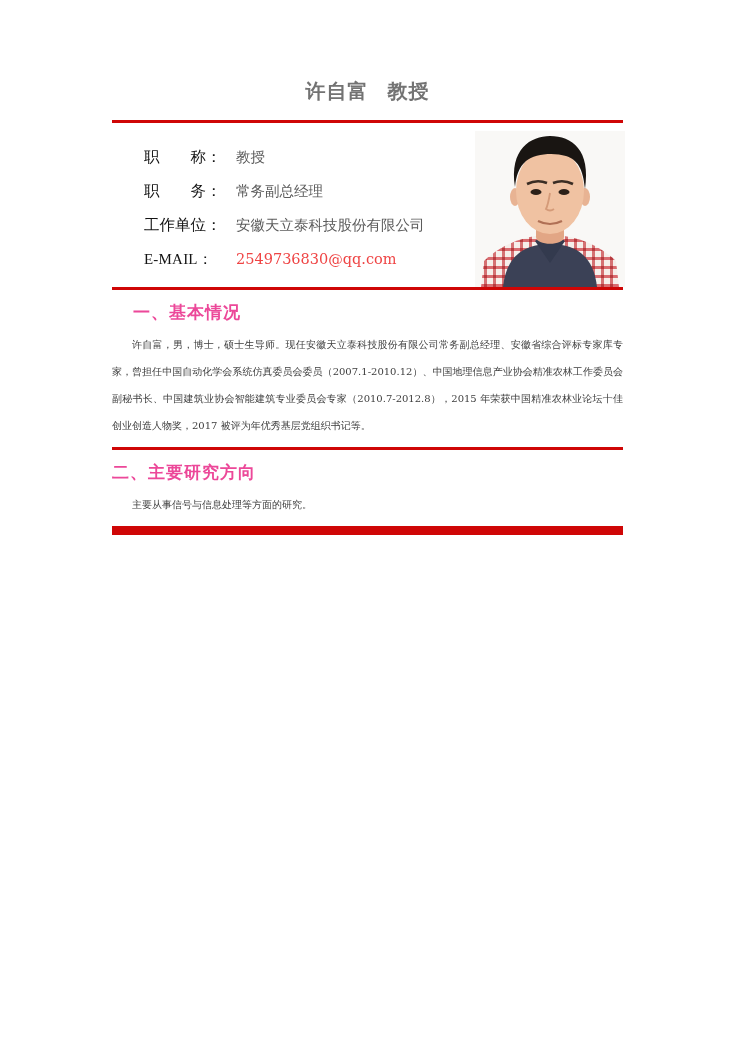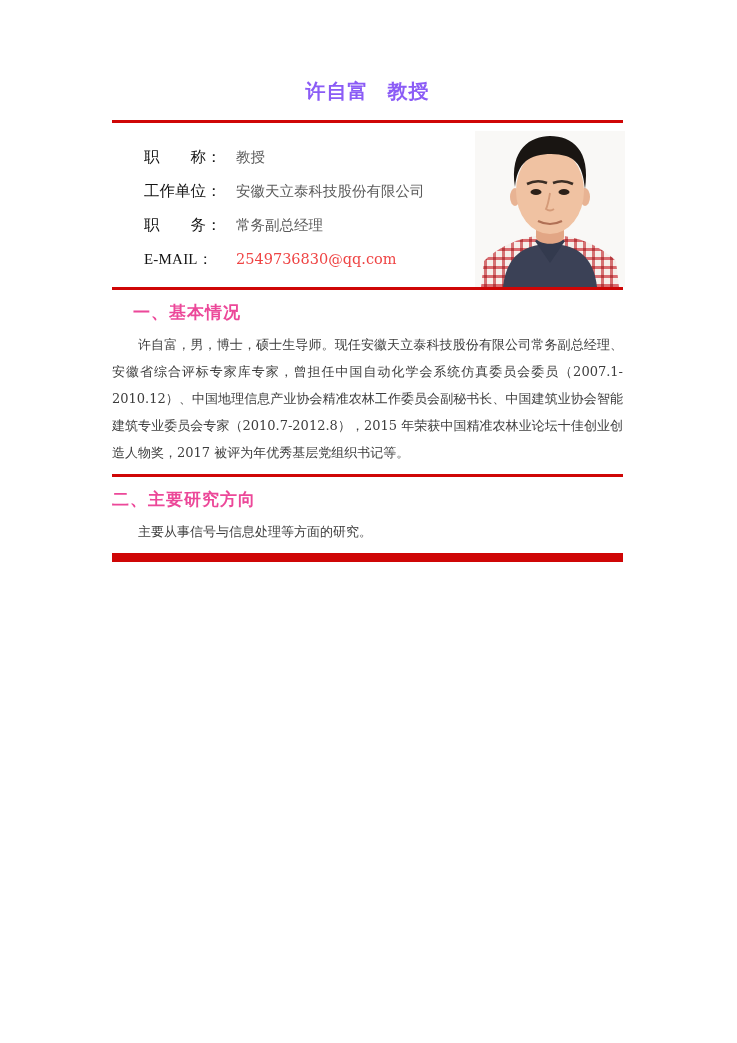--- a/index.html
+++ b/index.html
@@ -5,21 +5,21 @@
   html,body{margin:0;padding:0;}
   body{
     width:737px;height:1043px;background:#ffffff;overflow:hidden;
     font-family:"DejaVu Serif","Liberation Serif",serif;
     -webkit-font-smoothing:antialiased;
   }
   .page{width:737px;height:1043px;background:#ffffff;box-sizing:border-box;padding-top:78px;}
   .content{margin-left:112px;width:511px;}
 
   .doc-title{
-    text-align:center;font-size:20px;font-weight:bold;color:#8b5cf6;
+    text-align:center;font-size:20px;font-weight:bold;color:#737373;
     margin:0 0 15px 0;letter-spacing:1px;
     font-family:"DejaVu Serif","Liberation Serif",serif;
   }
   .doc-title .suffix{margin-left:19px;}
 
   .rule{height:3px;background:#cf0606;border:none;margin:0;}
 
   
   .info{position:relative;padding:17px 0 9px 0;min-height:138px;}
   .info-row{display:flex;align-items:center;height:34px;padding-left:32px;}
@@ -38,21 +38,21 @@
   }
 
   
   .section-heading{
     font-family:Liberation Serif, serif;
     font-weight:bold;font-size:17px;color:#ec4899;
     margin:11px 0 7px 0;letter-spacing:1px;
   }
   .section-heading.indent{padding-left:21px;}
   .section-body{
-    font-size:13px;line-height:27px;color:#3d3d3d;
+    font-size:10px;line-height:27px;color:#3d3d3d;
     text-align:justify;text-indent:2em;margin:0 0 8px 0;
   }
   .gap-lg{margin-bottom:19px;}
 </style>
 </head>
 <body>
 
 <div class="page">
   <div class="content">
 
@@ -61,26 +61,26 @@
     </h1>
 
     <div class="rule"></div>
 
     <div class="info">
       <div class="info-row">
         <span class="info-label">职　　称：</span>
         <span class="info-value">教授</span>
       </div>
       <div class="info-row">
+        <span class="info-label">职　　务：</span>
+        <span class="info-value">常务副总经理</span>
+      </div>
+      <div class="info-row">
         <span class="info-label">工作单位：</span>
         <span class="info-value">安徽天立泰科技股份有限公司</span>
-      </div>
-      <div class="info-row">
-        <span class="info-label">职　　务：</span>
-        <span class="info-value">常务副总经理</span>
       </div>
       <div class="info-row">
         <span class="info-label latin">E-MAIL：</span>
         <span class="info-value email">2549736830@qq.com</span>
       </div>
 
       <svg class="photo" viewBox="0 0 150 156" xmlns="http://www.w3.org/2000/svg">
         <defs>
           <pattern id="plaid" width="9" height="9" patternUnits="userSpaceOnUse">
             <rect width="9" height="9" fill="#f6eeea"></rect>

